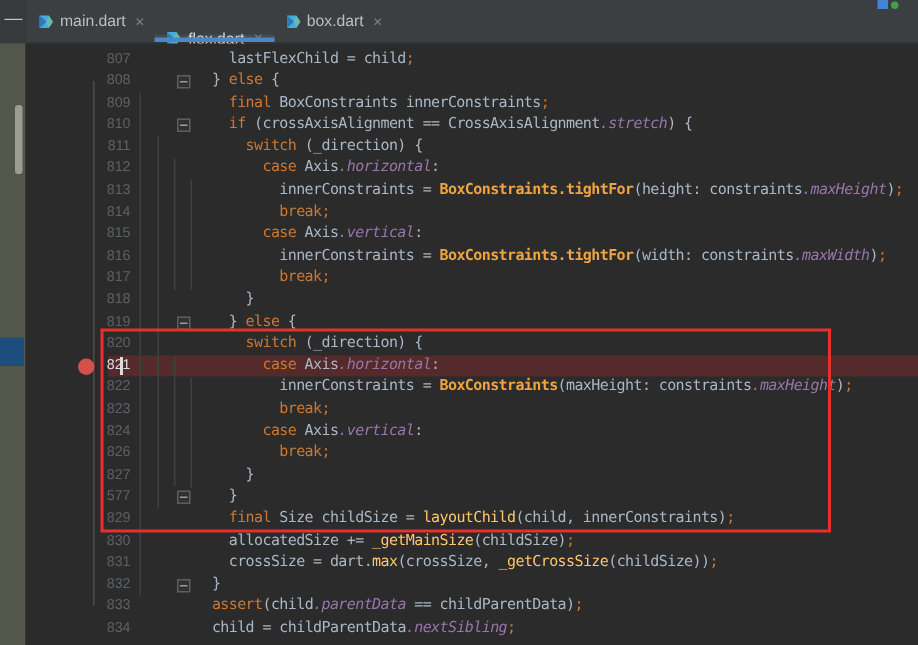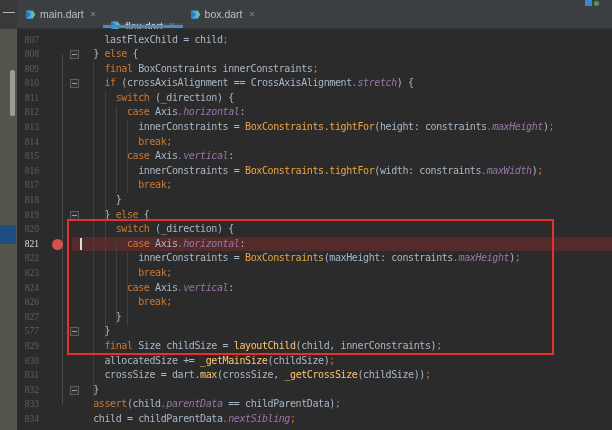--- a/index.html
+++ b/index.html
@@ -23,32 +23,32 @@
   .tab .close{font-size:8px;color:#7d8082;margin-left:2px;}
   .tab svg{display:block;}
   #status-icons{position:absolute;top:0;right:11px;width:16px;height:7px;}
   #status-blue{position:absolute;left:0;top:0;width:7px;height:6px;background:#4285d8;}
   #status-green{position:absolute;left:9px;top:1px;width:5px;height:5px;border-radius:50%;background:#43a047;}
 
   
   #editor{position:absolute;left:17px;top:29px;right:0;bottom:0;background:#2b2b2b;overflow:hidden;}
   #rows{position:absolute;left:0;top:0;right:0;z-index:3;}
   .row{display:flex;height:14.6px;line-height:14.6px;}
-  .num{width:22px;text-align:right;font-family:Liberation Serif, serif;font-size:9.5px;color:#5d6163;flex:0 0 auto;}
+  .num{width:22px;text-align:right;font-family:Liberation Sans, sans-serif;font-size:9.5px;color:#5d6163;flex:0 0 auto;padding-left:48px;}
   .row.bp .num{color:#dcdee0;}
   .fold{width:43px;flex:0 0 auto;position:relative;}
   .foldicon{position:absolute;left:31px;top:3px;width:7px;height:7px;border:1px solid #5c5f61;background:#2f3133;}
   .foldicon::after{content:"";position:absolute;left:1px;right:1px;top:3px;height:1px;background:#9a9da0;}
   .code{flex:1;font-family:"DejaVu Sans Mono",monospace;font-size:10px;letter-spacing:-0.4px;white-space:pre;color:#a9b7c6;}
   .clipTop{height:3.5px;overflow:hidden;}
   .clipTop .row{margin-top:-11.1px;}
 
   .tk-p{color:#a9b7c6;}
   .tk-k{color:#cc7832;}
-  .tk-c{color:#efa440;font-weight:normal;}
+  .tk-c{color:#efa440;font-weight:bold;}
   .tk-f{color:#ffc66d;}
   .tk-m{color:#9876aa;font-style:italic;}
 
   
   .guide{position:absolute;width:1px;background:#3e4143;z-index:2;}
   #fold-line{position:absolute;left:45px;top:25px;width:1px;height:350px;background:#494c4e;z-index:1;}
   #bp-band{position:absolute;left:55px;right:0;height:14.6px;z-index:1;}
   #bp-dot{position:absolute;width:11px;height:11px;border-radius:50%;z-index:4;}
   #caret{position:absolute;width:1.5px;height:12px;background:#dcdcdc;z-index:5;}
   #ann-rect{position:absolute;border:2px solid #e5302c;z-index:6;pointer-events:none;box-sizing:border-box;}

